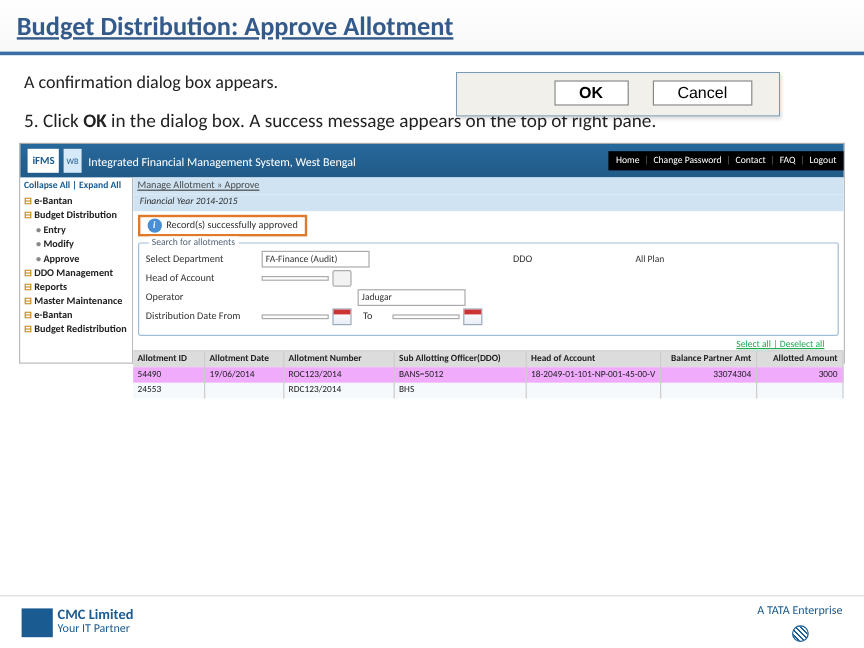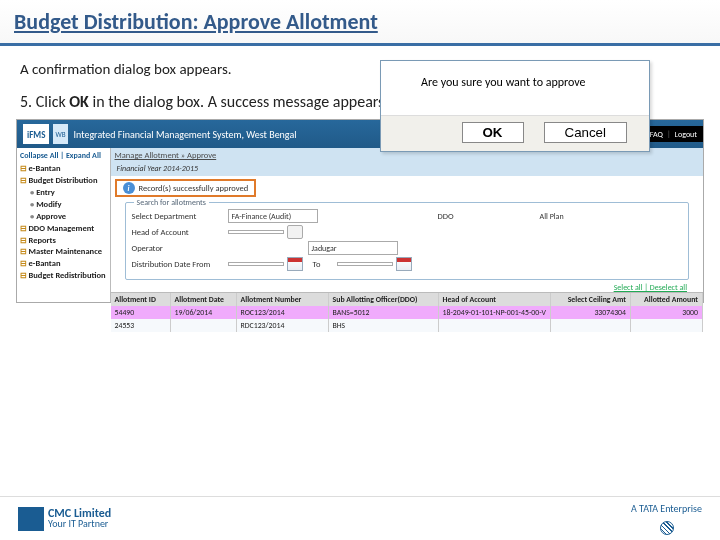--- a/index.html
+++ b/index.html
@@ -31,21 +31,21 @@
   .tree-item { white-space: nowrap; overflow: hidden; text-overflow: ellipsis; }
   .tree-item::before { content: "⊟ "; color: #c48a1a; font-size: 8px; }
   .tree-child { padding-left: 10px; }
   .tree-child::before { content: "• "; color: #888; }
   .content { flex: 1; background: #fff; display: flex; flex-direction: column; }
   .tabs { background: #cfe3f2; padding: 2px 4px; font-size: 8.5px; color: #4a4a4a; text-decoration: underline; display: flex; gap: 8px; }
   .finyear { background: #cfe3f2; padding: 1px 6px 3px; font-size: 8px; color: #333; font-style: italic; }
   .msg-row { display: flex; align-items: center; gap: 4px; padding: 3px 4px; }
   .msg-box { border: 2px solid #e07a2a; display: flex; align-items: center; gap: 4px; padding: 1px 6px; font-size: 8.5px; color: #333; }
   .msg-box .i { width: 12px; height: 12px; border-radius: 50%; background: #4a8fd6; color: #fff; font-weight: bold; font-size: 8px; display: flex; align-items: center; justify-content: center; font-style: italic; }
-  .fieldset { border: 1px solid #9fbdd6; border-radius: 2px; margin: 2px 14px; padding: 4px 6px 6px; position: relative; }
+  .fieldset { border: 1px solid #9fbdd6; border-radius: 2px; margin: 2px 4px; padding: 4px 6px 6px; position: relative; }
   .legend { position: absolute; top: -6px; left: 8px; background: #fff; padding: 0 3px; font-size: 8px; color: #567; }
   .form-row { display: flex; align-items: center; margin: 2px 0; font-size: 8.5px; }
   .form-row label { width: 96px; color: #333; }
   .form-row .input { border: 1px solid #aaa; background: #fff; padding: 1px 3px; min-width: 90px; font-size: 8px; color: #333; }
   .form-row .plain { color: #333; font-size: 8px; }
   .form-row .icon { width: 16px; height: 14px; display: inline-block; margin-left: 3px; }
   .icon-cal { background: linear-gradient(#fff,#e9eef5); border: 1px solid #9ab; position: relative; }
   .icon-cal::after { content: ""; position: absolute; top: 0; left: 0; right: 0; height: 4px; background: #c33; }
   .icon-search { background: #f2f2f2; border: 1px solid #aaa; border-radius: 2px; }
   .grid-actions { text-align: right; font-size: 8px; padding: 0 16px; color: #2a5; text-decoration: underline; }
@@ -66,21 +66,20 @@
 </head>
 <body>
 
 <div class="wm"></div>
 
 <div class="slide-title"><span>Budget Distribution: Approve Allotment</span></div>
 
 <div class="body-text">A confirmation dialog box appears.</div>
 
 <div class="dialog">
-  <div class="dialog-body">Are you sure you want to approve</div>
   <div class="dialog-btns">
     <button class="dialog-btn ok">OK</button>
     <button class="dialog-btn">Cancel</button>
   </div>
 </div>
 
 <div class="step-text">5. Click <b>OK</b> in the dialog box. A success message appears on the top of right pane.</div>
 
 <div class="app">
   <div class="app-top">
@@ -149,21 +148,21 @@
         </div>
       </div>
       <div class="grid-actions">Select all | Deselect all</div>
       <div class="grid">
         <div class="grid-head">
           <div class="c1">Allotment ID</div>
             <div class="c2">Allotment Date</div>
             <div class="c3">Allotment Number</div>
             <div class="c4">Sub Allotting Officer(DDO)</div>
             <div class="c5">Head of Account</div>
-            <div class="c6">Select Ceiling Amt</div>
+            <div class="c6">Balance Partner Amt</div>
             <div class="c7">Allotted Amount</div>
         </div>
         <div class="grid-row">
           <div class="c1">54490</div>
             <div class="c2">19/06/2014</div>
             <div class="c3">ROC123/2014</div>
             <div class="c4">BANS=5012</div>
             <div class="c5">18-2049-01-101-NP-001-45-00-V</div>
             <div class="c6">33074304</div>
             <div class="c7">3000</div>

